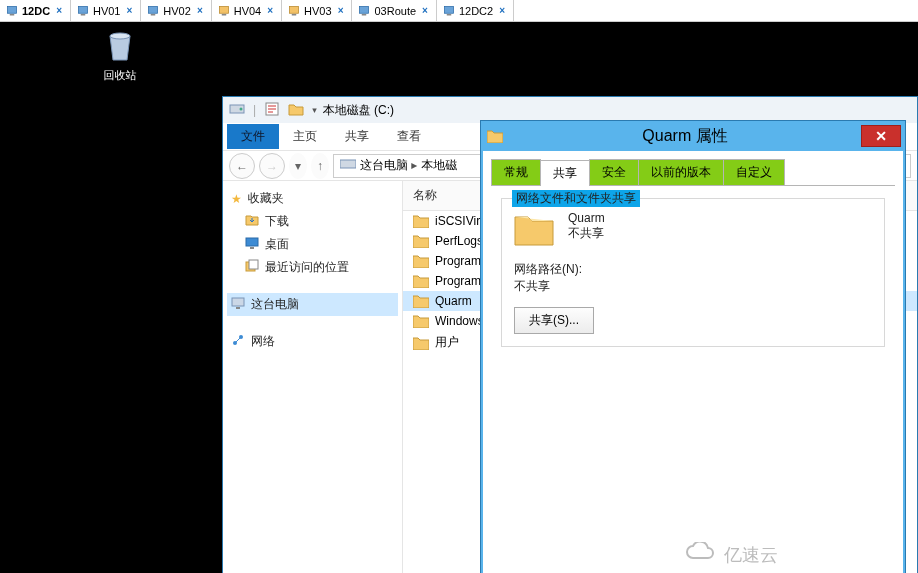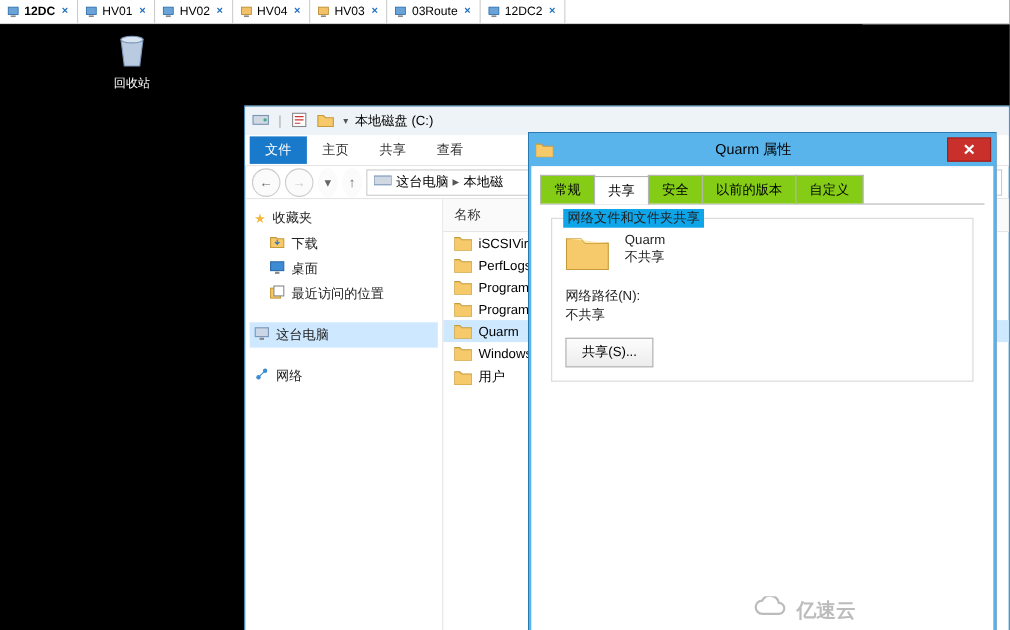--- a/index.html
+++ b/index.html
@@ -16,21 +16,21 @@
   .desktop { position:relative; width:784px; height:551px; background:#000; }
   .desktop-icon { position:absolute; top:6px; left:90px; width:60px; text-align:center; color:#fff; font-size:11px; }
   .desktop-icon .bin { width:32px;height:36px; margin:0 auto 4px; }
 
   
   .explorer { position:absolute; top:74px; left:222px; width:696px; height:499px; background:#fff; border:1px solid #2a7ab0; }
   .titlebar { display:flex; align-items:center; height:26px; background:#eef3f8; font-size:12px; }
   .titlebar .leftcluster { display:flex; align-items:center; gap:8px; padding:0 6px; }
   .titlebar .title { flex:1; text-align:left; font-size:12px; color:#000; }
   .menubar { display:flex; align-items:center; height:28px; background:#fff; border-bottom:1px solid #e5e5e5; font-size:12px; }
-  .menubar .file { background:#1979ca; color:#ffffff; padding:4px 14px; margin-left:4px; }
+  .menubar .file { background:#1979ca; color:#0f172a; padding:4px 14px; margin-left:4px; }
   .menubar .menuitem { padding:4px 14px; color:#333; }
   .navbar { display:flex; align-items:center; height:30px; border-bottom:1px solid #e5e5e5; padding:0 6px; gap:4px; font-size:12px; }
   .navbtn { width:26px;height:26px;border:1px solid #ccc;border-radius:50%; display:flex;align-items:center;justify-content:center; color:#666; background:#fbfbfb; }
   .navbtn.small { border:none; width:18px;height:26px;color:#666; }
   .addr { display:flex; align-items:center; gap:4px; border:1px solid #ccc; padding:2px 6px; flex:1; height:24px; }
   .addr .crumb::after { content:" ▸"; color:#555; }
   .addr .crumb:last-child::after { content:""; }
   .explorer-body { display:flex; height:calc(100% - 84px); }
   .sidebar { width:180px; border-right:1px solid #e5e5e5; padding:6px 4px; font-size:12px; }
   .side-group { margin-bottom:14px; }
@@ -38,34 +38,34 @@
   .side-head { display:flex; align-items:center; gap:6px; padding:3px 4px; color:#222; }
   .listpane { flex:1; font-size:12px; }
   .listheader { border-bottom:1px solid #e5e5e5; padding:6px 10px; color:#333; background:#fafafa; }
   .listrow { display:flex; align-items:center; gap:6px; padding:3px 10px; }
   .listrow.selected { background:#cde8ff; }
   .foldericon { width:16px;height:14px; }
 
   
   .props { position:absolute; top:98px; left:480px; width:426px; height:474px; background:#fff; border:1px solid #2a7ab0; box-shadow:0 0 0 2px #59b4ec inset; }
   .props-title { display:flex; align-items:center; height:30px; background:#59b4ec; }
-  .props-title .t { flex:1; text-align:center; font-size:13px; color:#000; }
+  .props-title .t { flex:1; text-align:center; font-size:16px; color:#000; }
   .props-title .close { width:40px;height:22px;margin-right:4px;background:#c9302c;color:#fff;display:flex;align-items:center;justify-content:center;font-weight:bold;font-size:14px;border:1px solid #9e1f1b; }
   .tabrow { display:flex; border-bottom:1px solid #b5b5b5; margin:8px 10px 0; font-size:12px; }
   .ptab { padding:4px 12px; border:1px solid #b5b5b5; border-bottom:none; margin-right:-1px; background:#84cc16; cursor:pointer; }
   .ptab.active { background:#fff; position:relative; top:1px; }
   .props-body { padding:12px 20px; font-size:12px; color:#222; }
   .groupbox { border:1px solid #d8d8d8; padding:12px; margin-bottom:14px; position:relative; }
   .groupbox .legend { position:absolute; top:-9px; left:10px; background:#0ea5e9; padding:0 4px; font-size:12px; }
   .folderbig { width:40px;height:36px; }
   .shareline { display:flex; gap:14px; align-items:flex-start; margin-bottom:14px; }
   .btn { background:linear-gradient(#fdfdfd,#ececec); border:1px solid #a9a9a9; padding:4px 14px; font-size:12px; cursor:pointer; display:inline-flex; align-items:center; gap:6px; }
   .shieldicon { width:14px;height:14px; }
 
-  .watermark { position:absolute; right:6px; bottom:6px; color:#bcbcbc; font-size:18px; display:flex; align-items:center; gap:6px; font-weight:bold; }
+  .watermark { position:absolute; right:6px; bottom:6px; color:#bcbcbc; font-size:18px; display:flex; align-items:center; gap:6px; font-weight:normal; }
 </style>
 </head>
 <body>
 
 <div class="tabstrip">
   <div class="tab active">
     <span class="tabicon">
         <svg viewBox="0 0 16 16">
           <rect x="2" y="2" width="12" height="9" fill="#6aa3d8" stroke="#2a6aa8"></rect>
           <rect x="5" y="12" width="6" height="2" fill="#888"></rect>

